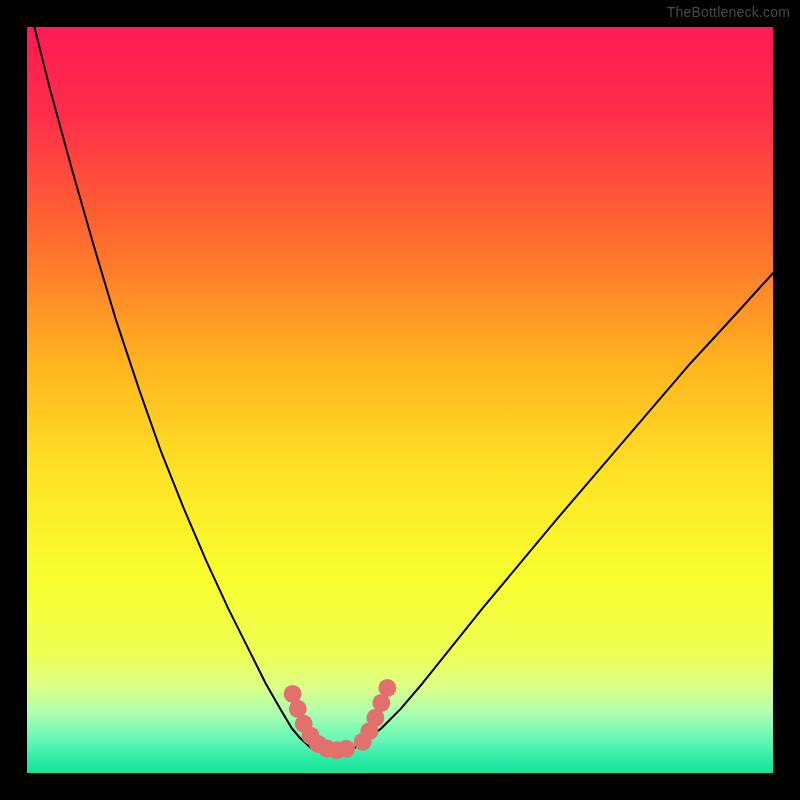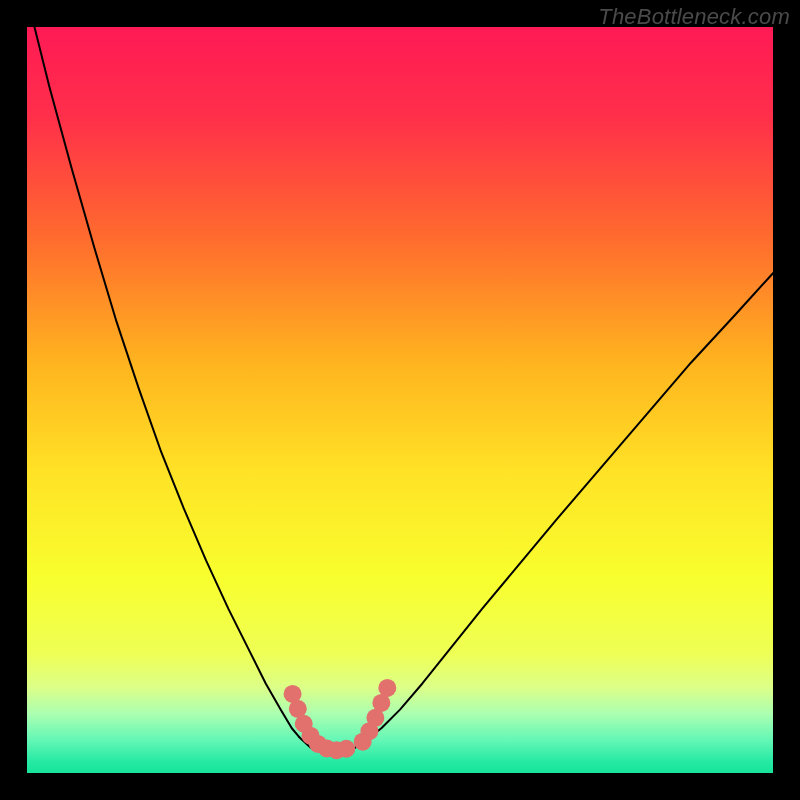--- a/index.html
+++ b/index.html
@@ -22,25 +22,24 @@
     top: 27px;
     width: 746px;
     height: 746px;
     overflow: hidden;
   }
   .watermark {
     position: absolute;
     top: 4px;
     right: 10px;
     color: #4a4a4a;
-    font-size: 22px;
+    font-size: 14px;
     letter-spacing: 0.2px;
     font-weight: 500;
     user-select: none;
-    font-style: italic;
   }
   svg { display: block; }
 </style>
 </head>
 <body>
 
 <div class="frame">
 
   <div class="plot">
     <svg id="chart-svg" width="746" height="746" viewBox="0 0 746 746">

